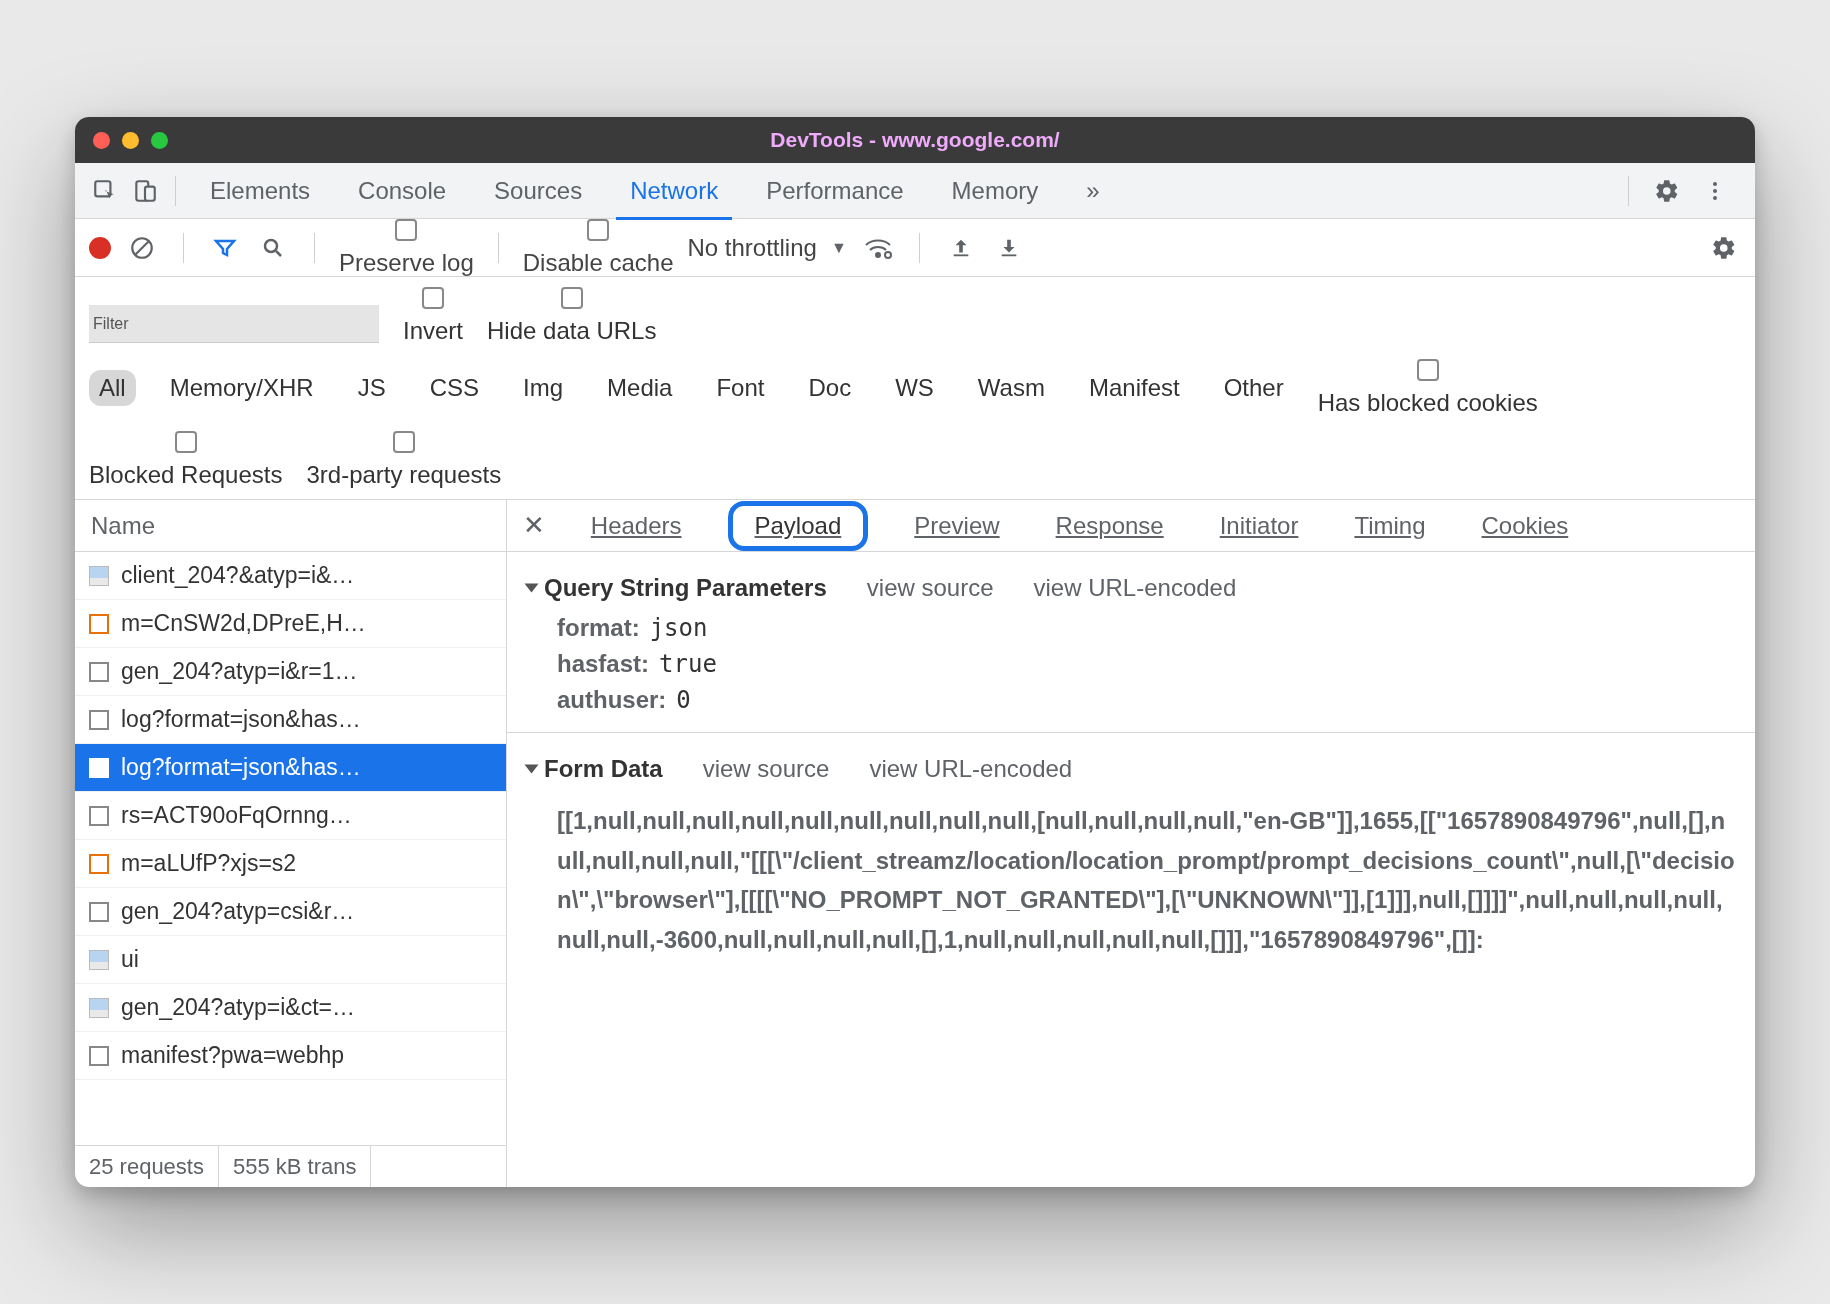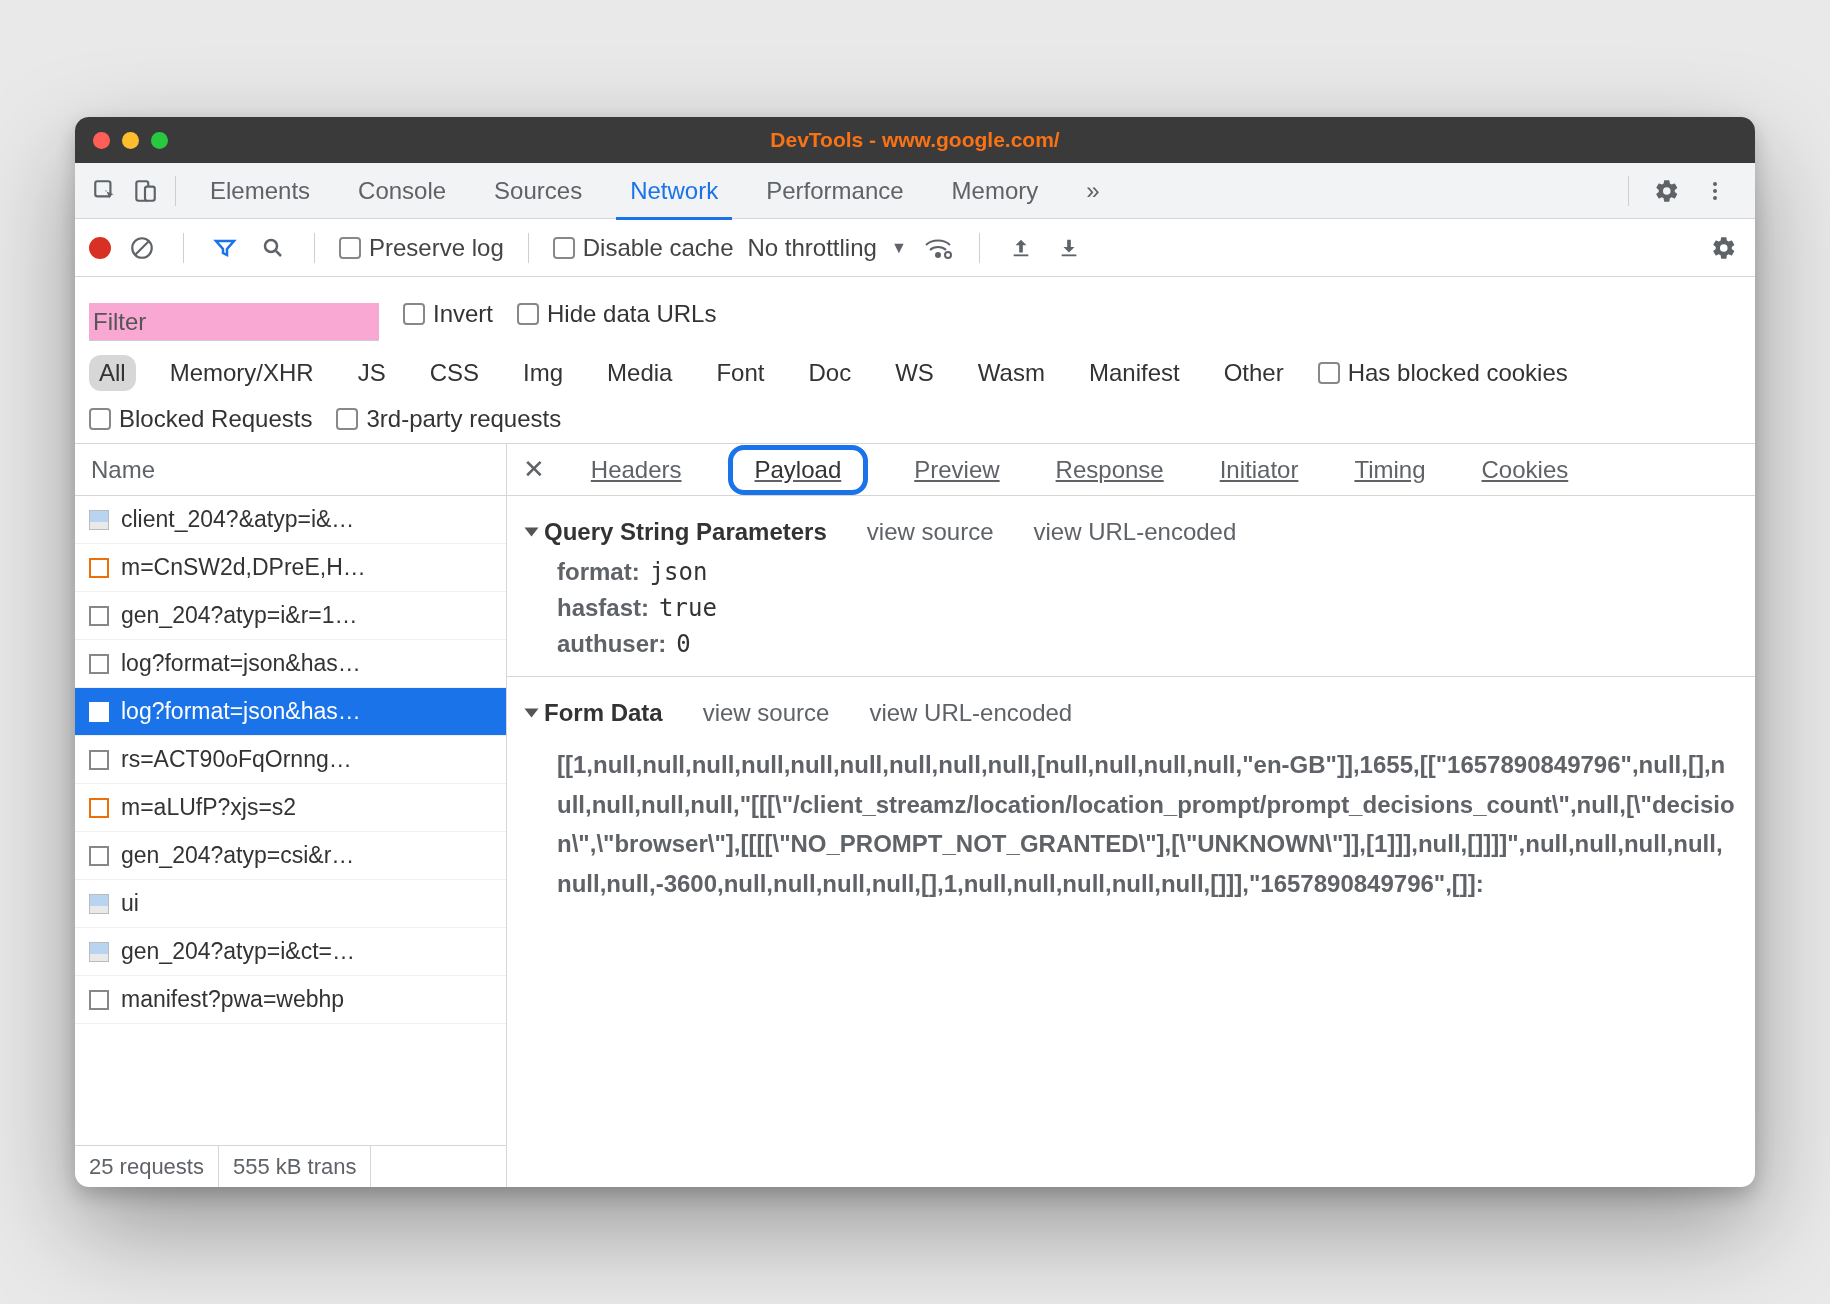--- a/index.html
+++ b/index.html
@@ -38,21 +38,21 @@
   }
   .traffic-lights { display: flex; gap: 12px; }
   .light { width: 17px; height: 17px; border-radius: 50%; }
   .light.red { background: #ff5f57; }
   .light.yellow { background: #febc2e; }
   .light.green { background: #28c840; }
   .title-text {
     position: absolute;
     left: 50%;
     transform: translateX(-50%);
-    color: #f97316;
+    color: #f0abfc;
     font-weight: 600;
   }
   .tabbar {
     height: 56px;
     display: flex;
     align-items: center;
     padding: 0 10px;
     border-bottom: 1px solid #d6d6d6;
     background: #f1f3f4;
     gap: 0;
@@ -106,21 +106,21 @@
   .record-dot {
     width: 22px; height: 22px; border-radius: 50%;
     background: #d93025;
     border: 2px solid #d93025;
   }
   .toolbar .icon-btn {
     width: 34px; height: 34px; display:flex; align-items:center; justify-content:center;
     color: #5f6368; cursor:pointer;
   }
   .checkbox-row {
-    display: flex; align-items: center; gap: 8px;
+    display: flex; align-items: center; gap: 8px; flex-direction: column;
   }
   .cb {
     width: 22px; height: 22px; border: 2px solid #888; border-radius: 4px;
     display:inline-block;
   }
   .throttle {
     display:flex; align-items:center; gap:14px;
   }
   .throttle-arrow { font-size: 16px; color:#5f6368;}
   .filterbar {
@@ -135,23 +135,23 @@
   .filter-row {
     display: flex;
     align-items: center;
     gap: 24px;
     flex-wrap: wrap;
   }
   .filter-input {
     width: 290px;
     height: 38px;
     border: none;
-    background: #f9a8d4;
+    background: #e5e5e5;
     box-shadow: inset 0 -1px 0 #ccc;
-    font-size: 24px;
+    font-size: 16px;
     padding: 0 4px;
     color: #333;
     margin-top: 16px;
   }
   .filter-input::placeholder { color:#555; }
   .type-chip {
     padding: 4px 10px;
     border-radius: 12px;
     cursor: pointer;
   }

